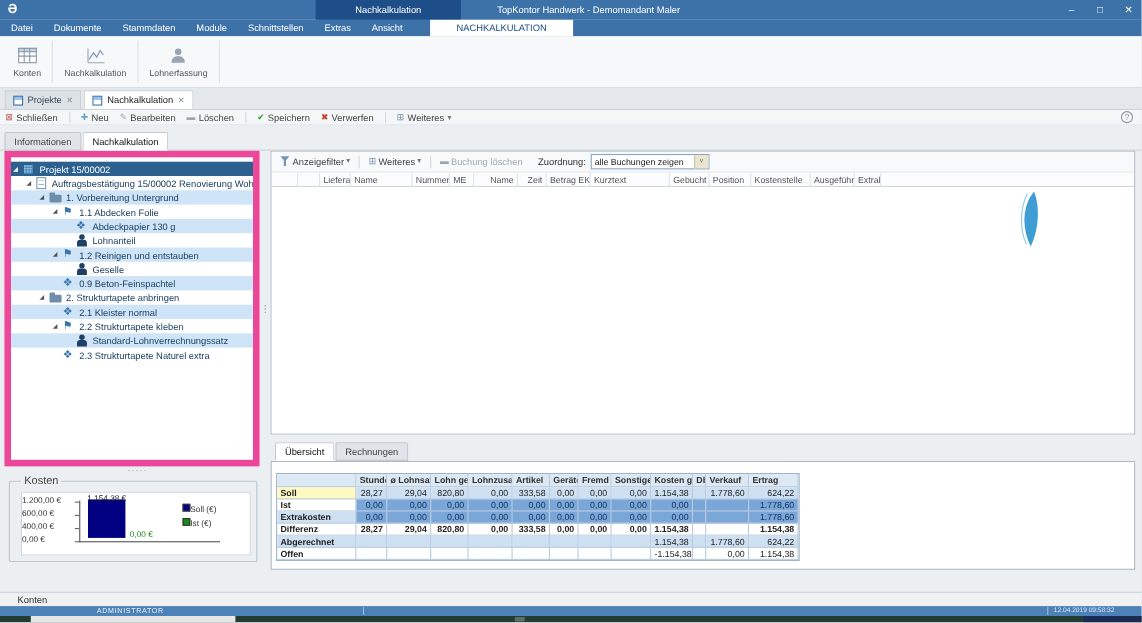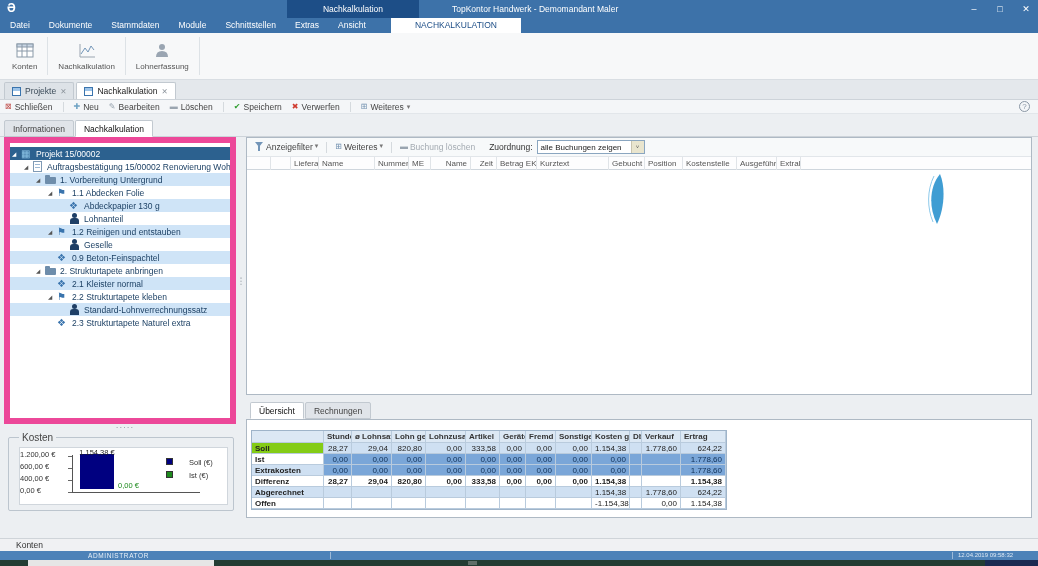--- a/index.html
+++ b/index.html
@@ -122,40 +122,40 @@
   .scell{height:100%;font-size:8px;line-height:11px;padding:0 3px;border-right:1px solid #b9cbdd;
          border-bottom:1px solid #b9cbdd;white-space:nowrap;overflow:hidden;color:#222}
   .hc{background:#dce8f4;font-weight:bold;color:#333;line-height:12px}
   .lbl{font-weight:bold}
   .num{text-align:right}
   .srow > div:nth-of-type(1){width:72px}.srow > div:nth-of-type(2){width:28px}.srow > div:nth-of-type(3){width:40px}
   .srow > div:nth-of-type(4){width:34px}.srow > div:nth-of-type(5){width:40px}.srow > div:nth-of-type(6){width:34px}
   .srow > div:nth-of-type(7){width:26px}.srow > div:nth-of-type(8){width:30px}.srow > div:nth-of-type(9){width:36px}
   .srow > div:nth-of-type(10){width:38px}.srow > div:nth-of-type(11){width:12px}.srow > div:nth-of-type(12){width:39px}
   .srow > div:nth-of-type(13){width:45px}
-  .r-soll .scell{background:#cfe0f2}.r-soll .lbl{background:#84cc16}
+  .r-soll .scell{background:#cfe0f2}.r-soll .lbl{background:#fef9c3}
   .r-ist .num{background:#7aa6d8;color:#0f2f55}
   .r-extra .lbl{background:#cfe0f2}.r-extra .num{background:#7aa6d8;color:#0f2f55}
   .r-diff .scell{font-weight:bold}
   .r-abg .scell{background:#cfe0f2}
   
   
   .hsplit{position:absolute;left:95px;top:423px;width:60px;text-align:center;color:#8a929a;font-size:8px;letter-spacing:1px}
   .kosten{position:absolute;left:8px;top:437px;width:226px;height:74px;border:1px solid #bcc5ce;border-radius:2px}
   .klabel{position:absolute;left:10px;top:-6px;background:#eceff2;padding:0 3px;font-size:10px;color:#444}
   .chartpanel{position:absolute;left:10px;top:9px;right:5px;bottom:5px;background:#fff;border:1px solid #d0d6dc}
   .ytick{position:absolute;left:0;width:46px;text-align:left;font-size:7.5px;color:#333}
   .tickdash{position:absolute;left:48px;width:4px;height:1px;background:#666}
   .vaxis{position:absolute;left:52px;top:7px;width:1px;height:38px;background:#555}
   .haxis{position:absolute;left:52px;top:44px;width:128px;height:1px;background:#555}
   .bar{position:absolute;left:60px;bottom:15px;width:34px;background:#000080}
   .blabel0{position:absolute;left:42px;top:0;width:70px;text-align:center;font-size:7.5px;color:#222}
   .blabel1{position:absolute;left:98px;top:33px;font-size:7.5px;color:#1e8a1e}
   .legend{position:absolute;left:146px;top:10px;font-size:7.5px;color:#333}
-  .lrow{display:flex;align-items:flex-start;gap:16px;margin-bottom:4px}
+  .lrow{display:flex;align-items:flex-start;gap:0;margin-bottom:4px}
   .lsq{width:7px;height:7px;border:1px solid #333}
   .lsq.soll{background:#000080}.lsq.ist{background:#1e8a1e}
 
   
   .statusbar{position:absolute;left:0;top:538px;width:1038px;height:13px;background:#f0f1f3;
              border-top:1px solid #cfd4d9;font-size:8.5px;color:#333;line-height:13px;padding-left:16px}
   .userbar{position:absolute;left:0;top:551px;width:1038px;height:9px;background:#4d82b8}
   .uname{position:absolute;left:88px;top:1px;color:#e8f0f8;font-size:6.5px;letter-spacing:.6px}
   .udiv1{position:absolute;left:330px;top:1px;width:1px;height:7px;background:rgba(255,255,255,.45)}
   .udiv2{position:absolute;left:952px;top:1px;width:1px;height:7px;background:rgba(255,255,255,.45)}

